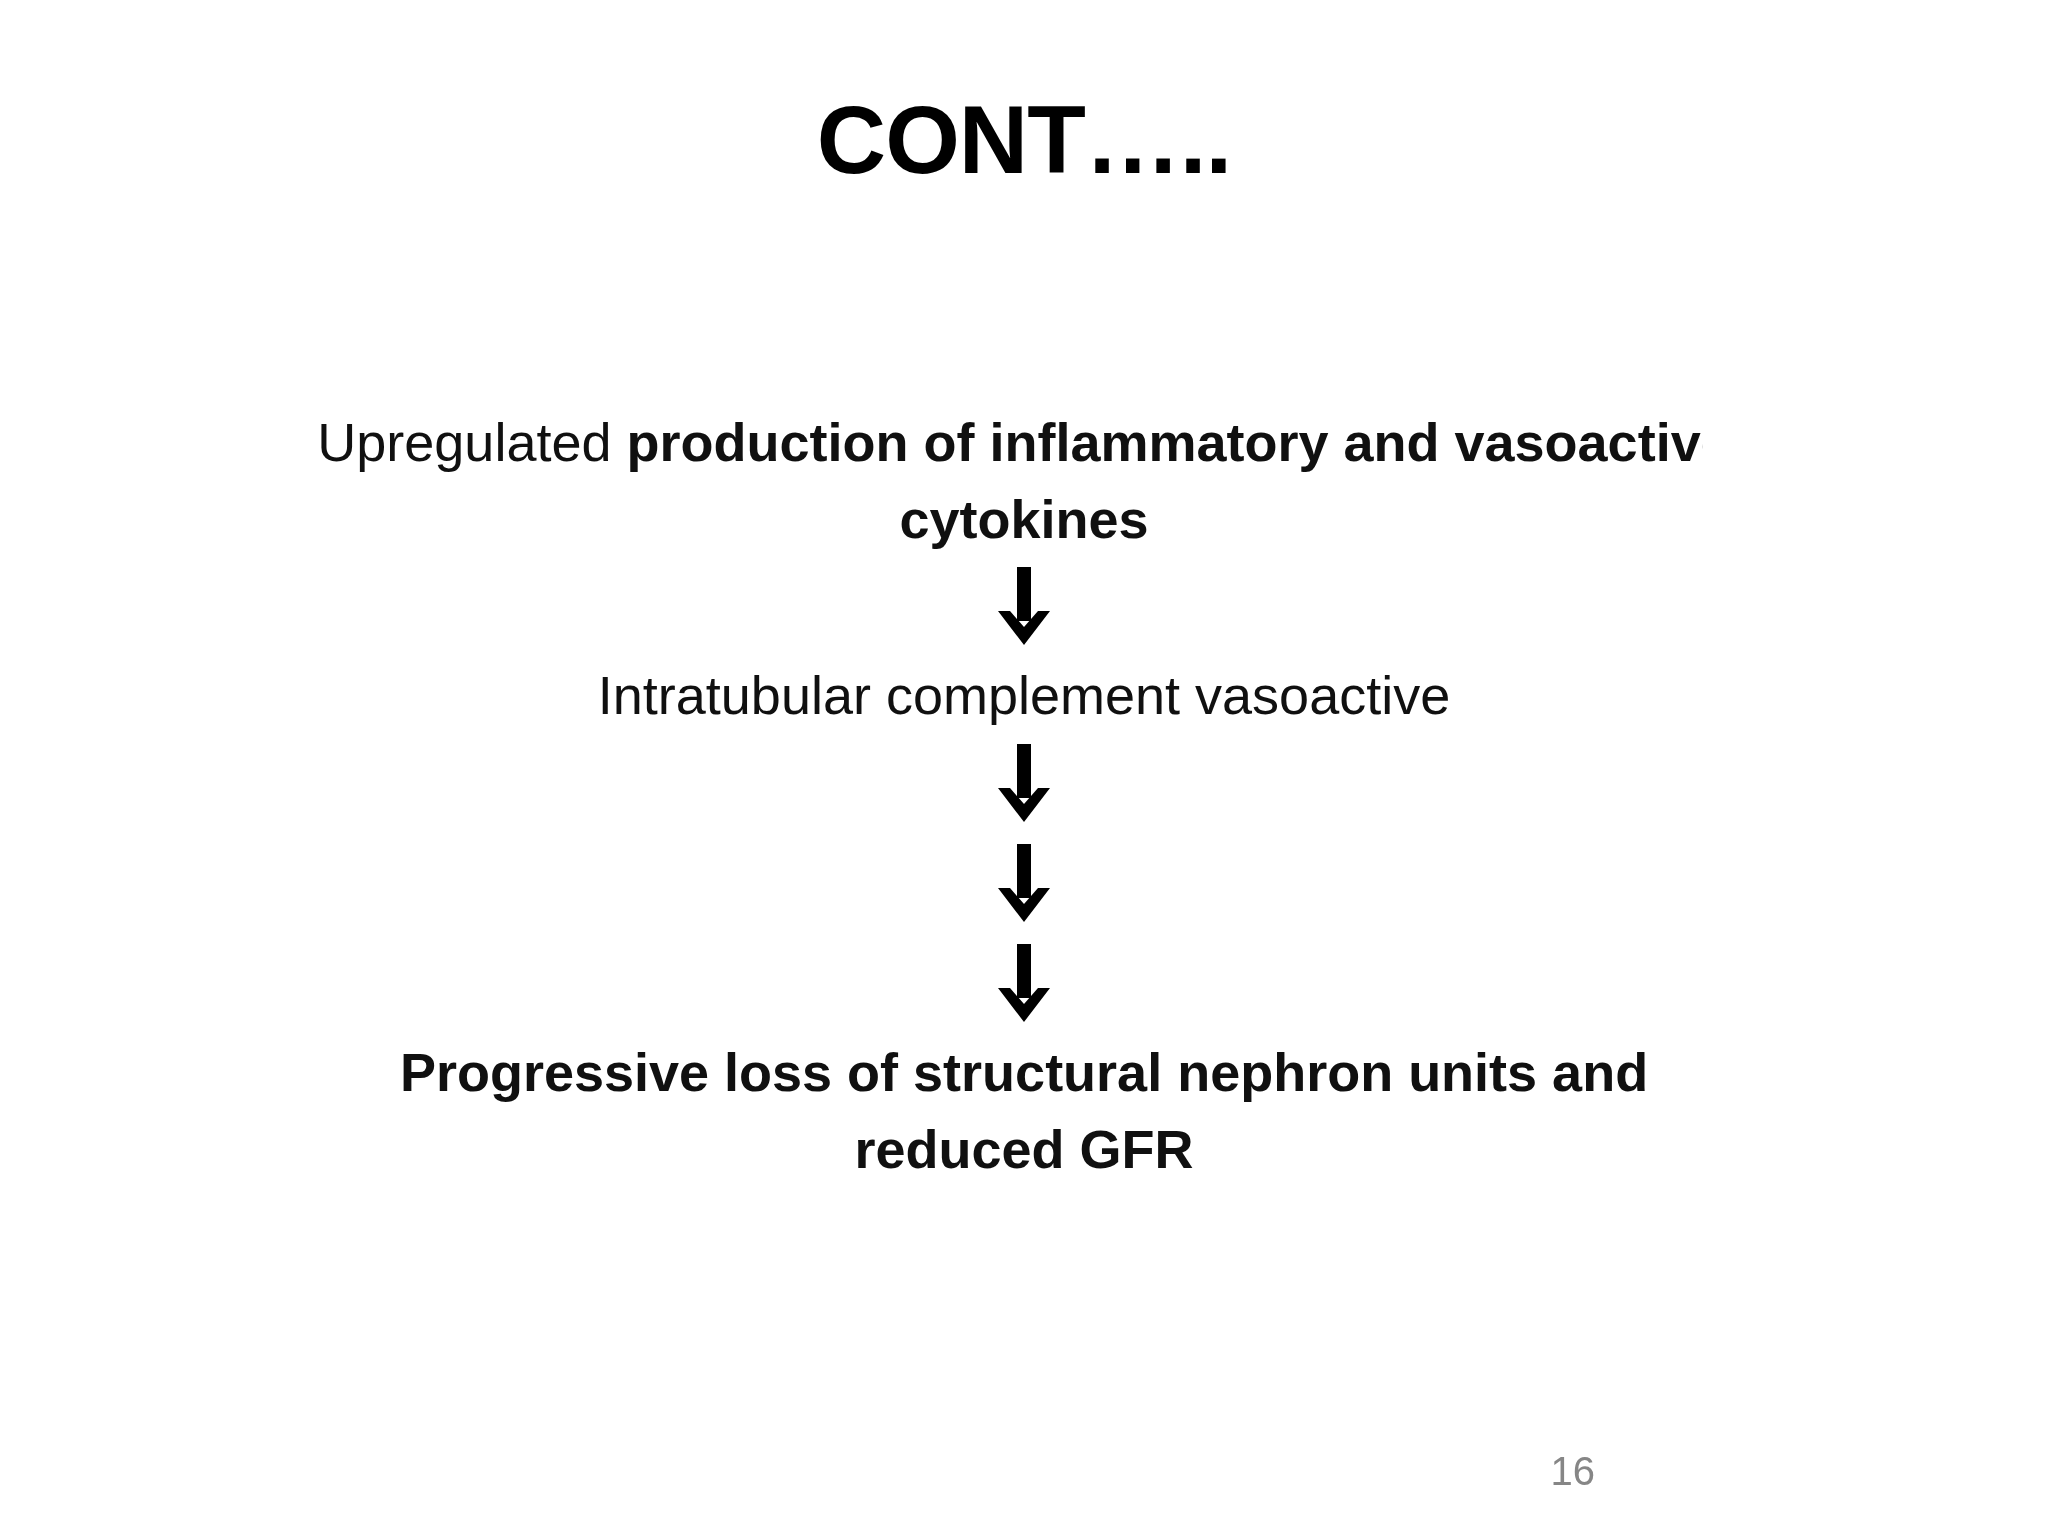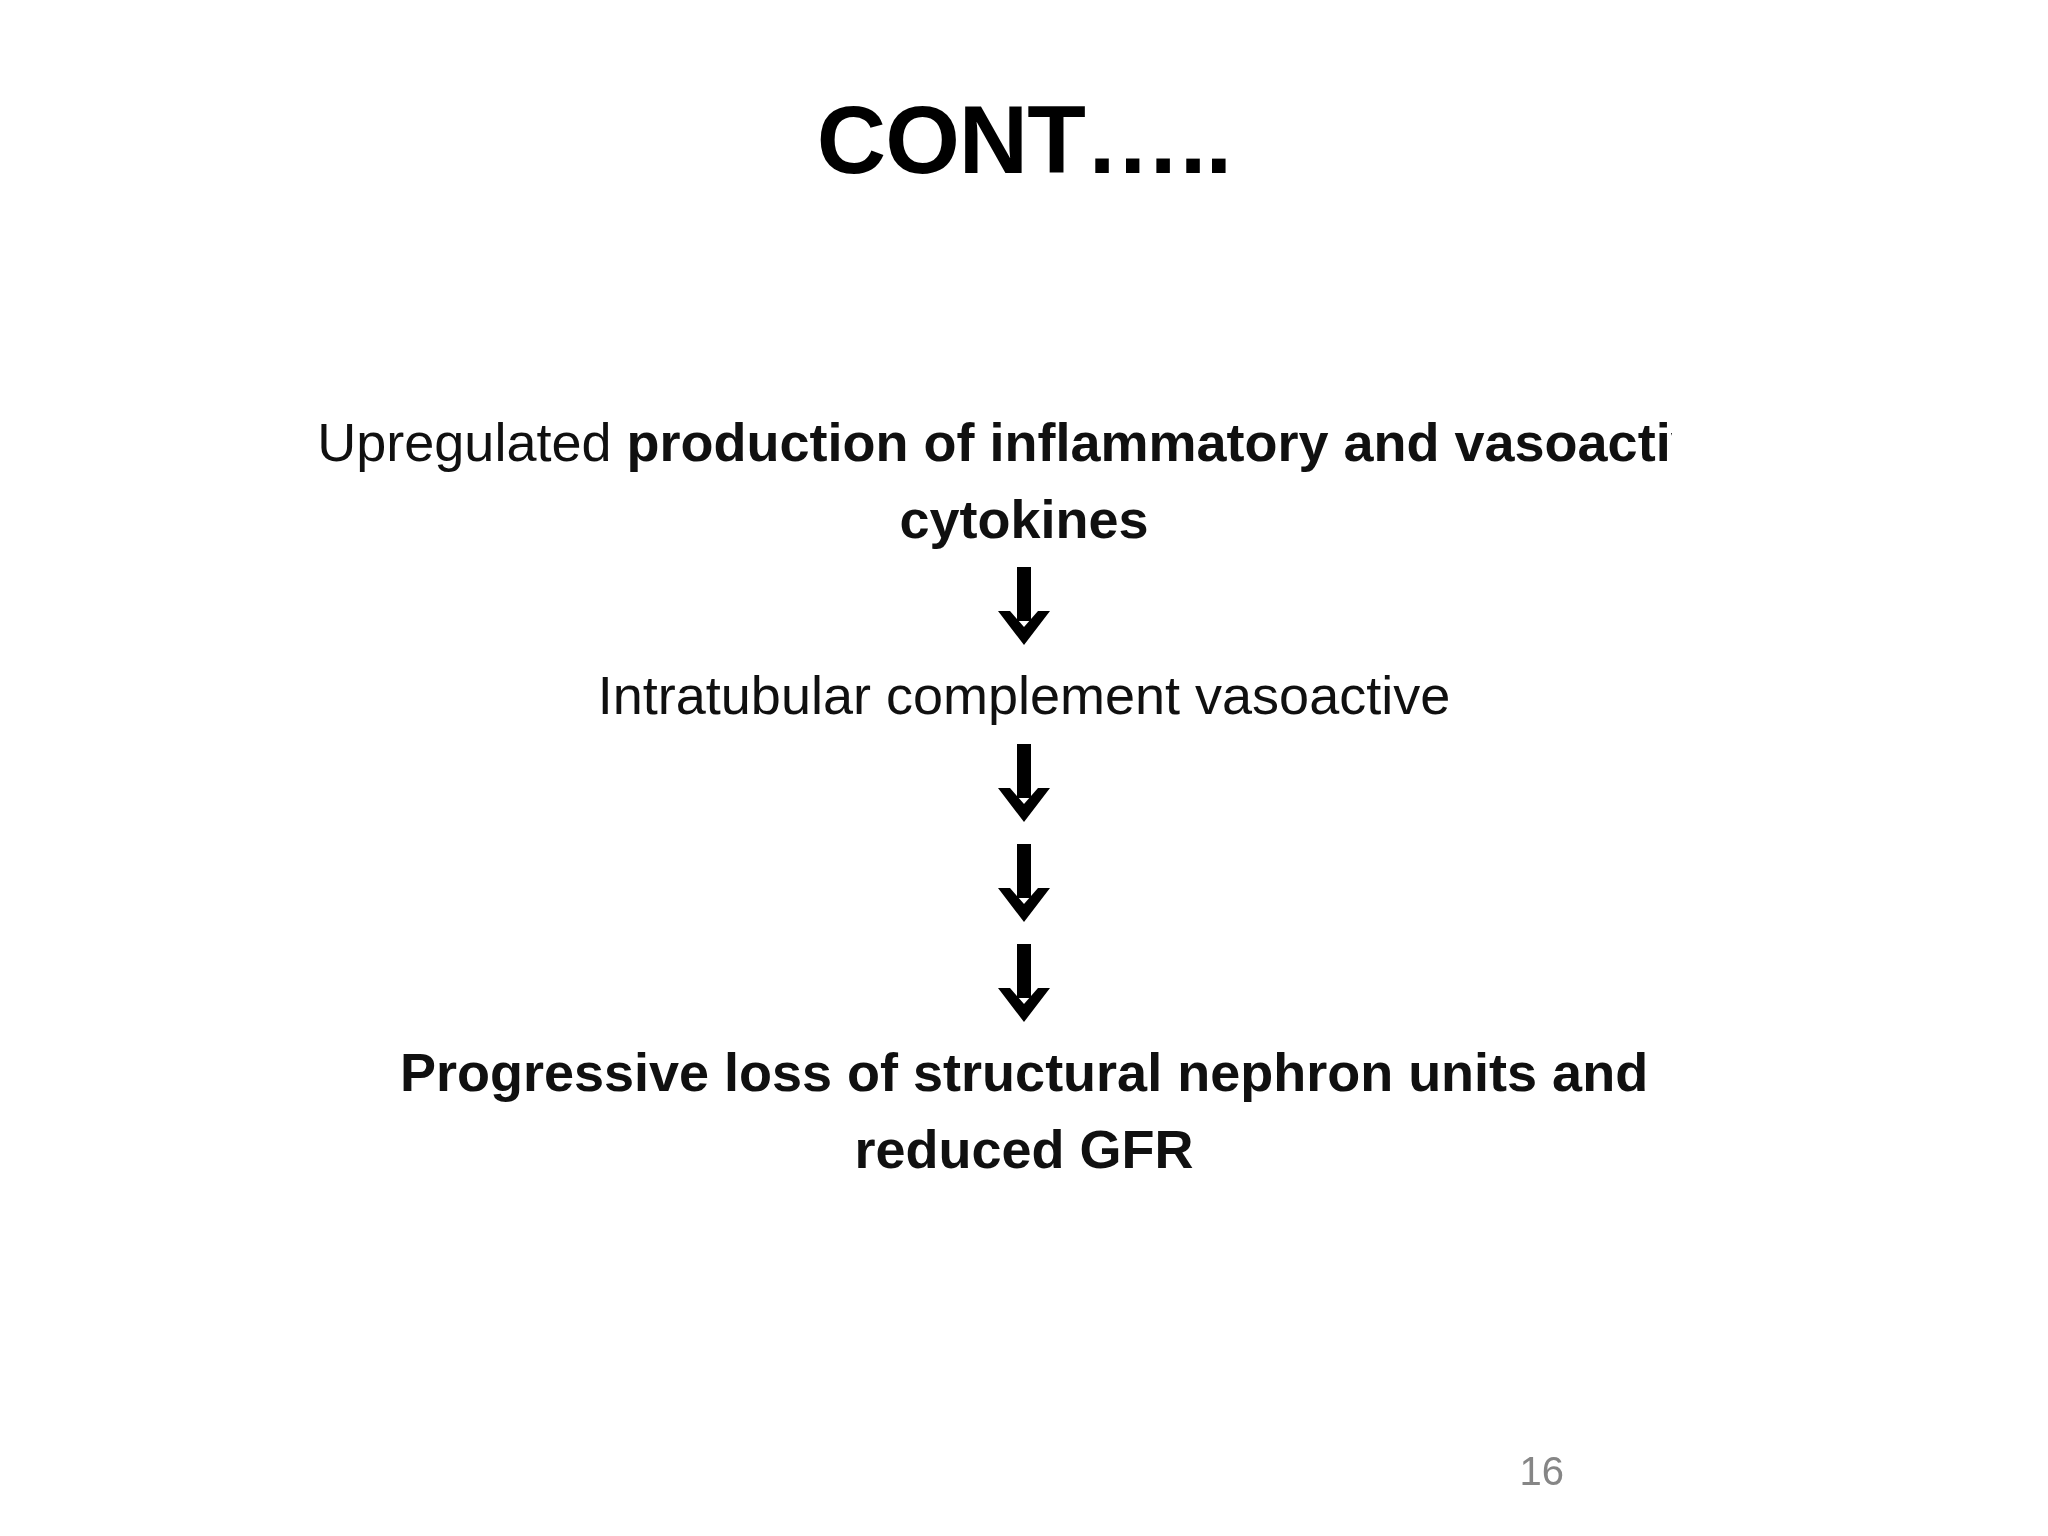--- a/index.html
+++ b/index.html
@@ -8,20 +8,21 @@
     background: #ffffff;
   }
   .slide {
     position: relative;
     width: 1672px;
     height: 1536px;
     background: #ffffff;
     font-family: "Liberation Sans", sans-serif;
     color: #000000;
     overflow: hidden;
+    padding-left: 31px;
   }
 
   
   .slide-title {
     position: absolute;
     top: 92px;
     left: 0;
     width: 2048px;
     text-align: center;
     font-size: 96px;

